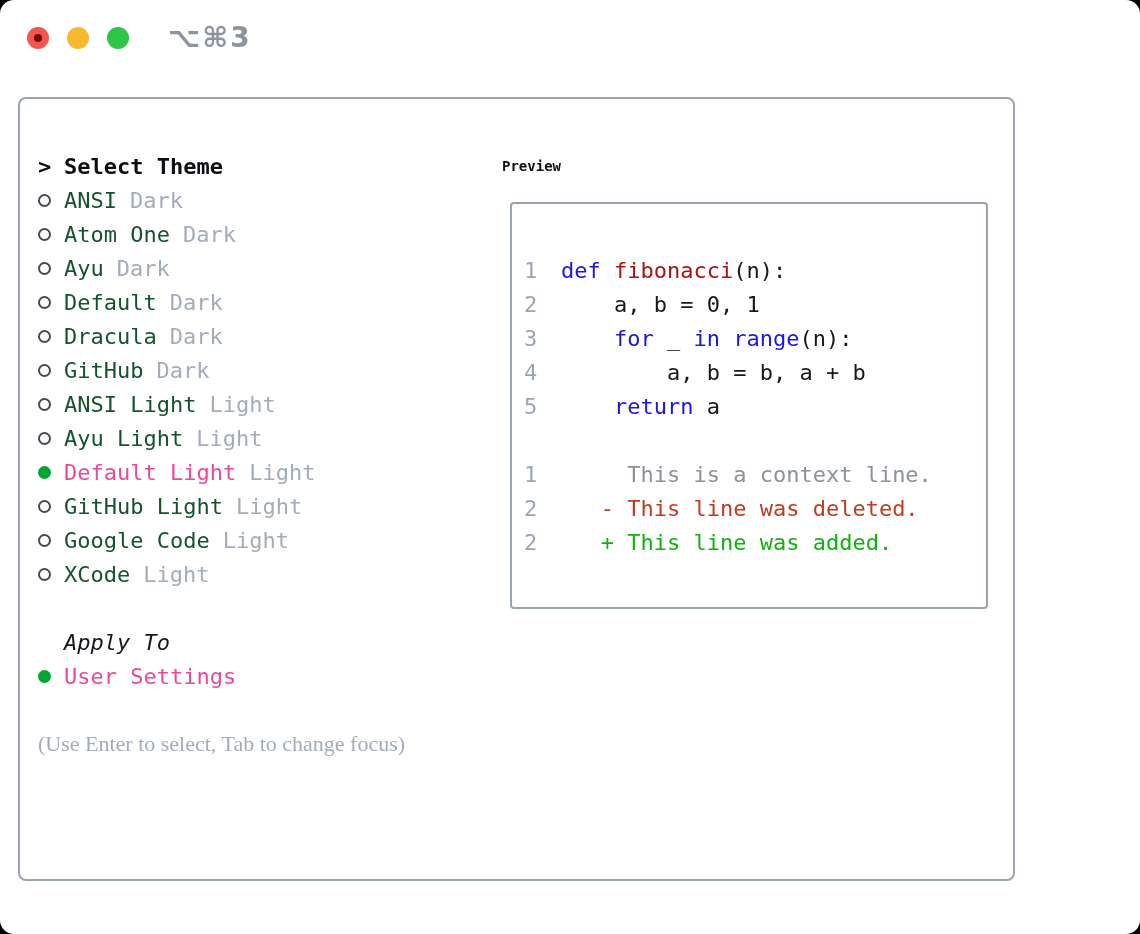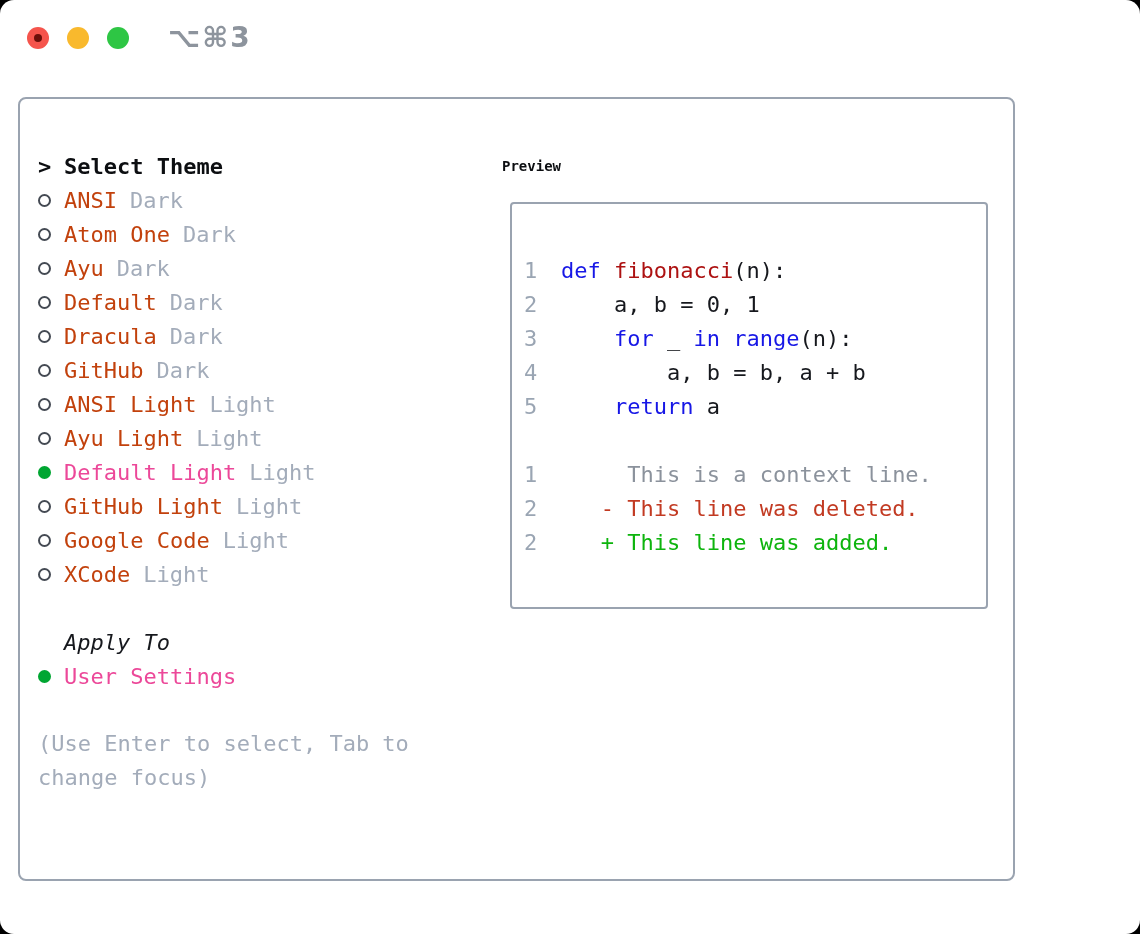--- a/index.html
+++ b/index.html
@@ -35,27 +35,27 @@
   .left-col{position:absolute;left:18px;top:50px;width:430px;}
   .row{display:flex;align-items:center;height:34px;font-size:22px;}
   .marker-col{width:26px;flex:0 0 26px;display:flex;align-items:center;}
   .caret{font-weight:bold;color:#0c0e11;}
   .radio{
     width:13px;height:13px;border-radius:50%;
     border:2px solid #444a53;box-sizing:border-box;background:transparent;
   }
   .radio.on{border-color:#00a632;background:#00a632;}
   .heading-text{font-weight:bold;color:#0c0e11;}
-  .item-name{color:#c2410c;white-space:pre;}
+  .item-name{color:#14532d;white-space:pre;}
   .item-name.selected{color:#ec4899;}
   .variant{color:#a3acba;margin-left:13px;white-space:pre;}
   .apply-heading{margin-top:34px;}
   .apply-heading .heading-text{font-weight:normal;color:#16181d;font-style:italic;}
   .hint{
-    margin-top:34px;width:420px;font-size:22px;line-height:34px;color:#a3acba;
+    margin-top:34px;width:420px;font-size:22px;line-height:34px;color:#a3acba;font-family:Liberation Serif, serif;
   }
   
   .preview-title{
     position:absolute;left:482px;top:50px;height:34px;line-height:34px;
     font-size:14px;font-weight:bold;color:#0c0e11;
   }
   .preview-box{
     position:absolute;left:490px;top:103px;width:478px;height:407px;
     box-sizing:border-box;border:2px solid #9aa3b0;border-radius:4px;
     padding:49px 0 0 12px;background:#fff;overflow:hidden;

